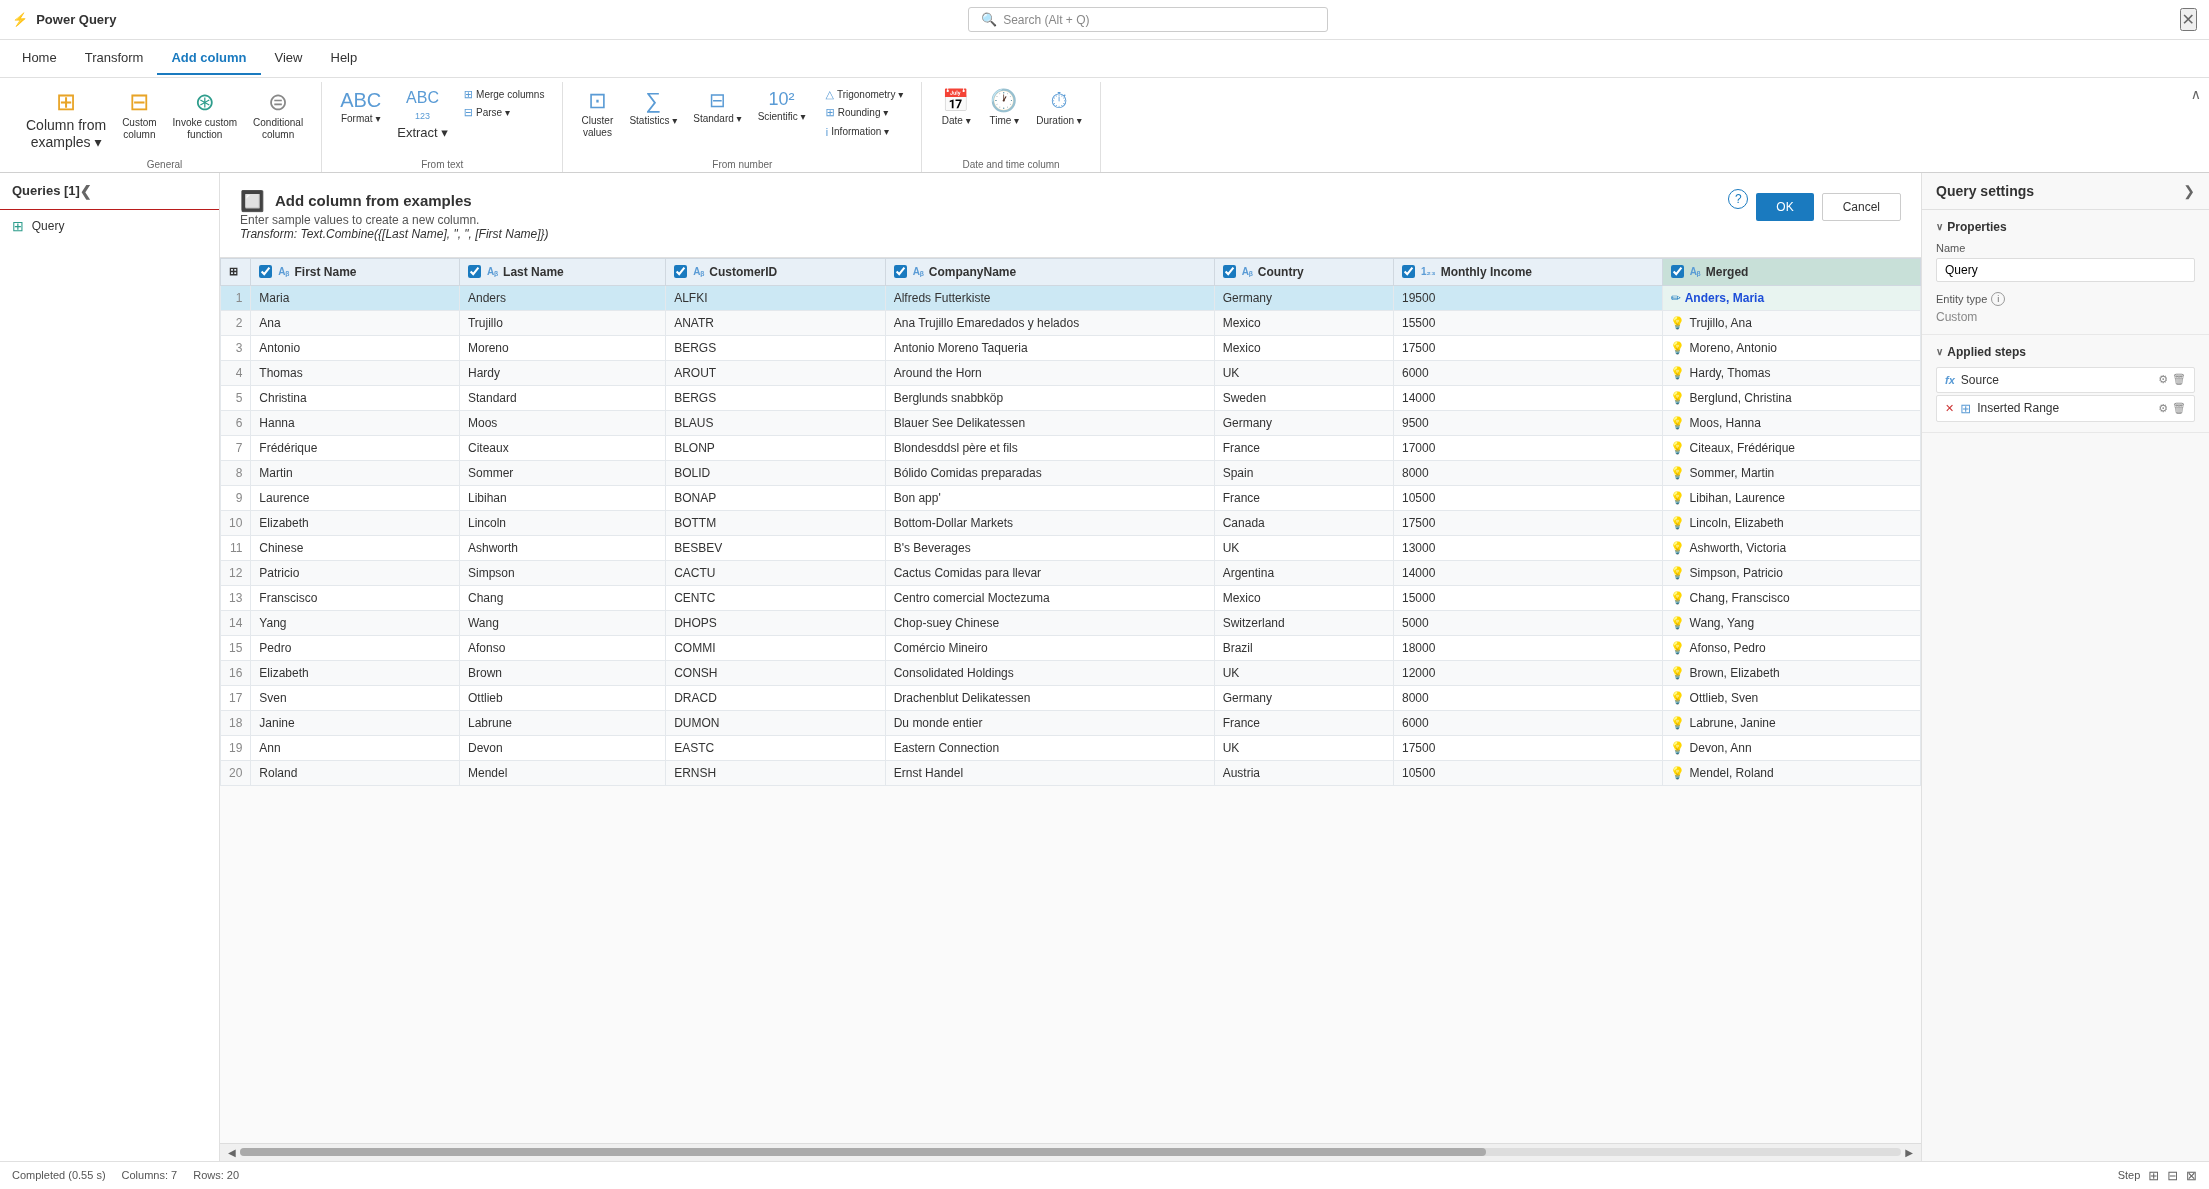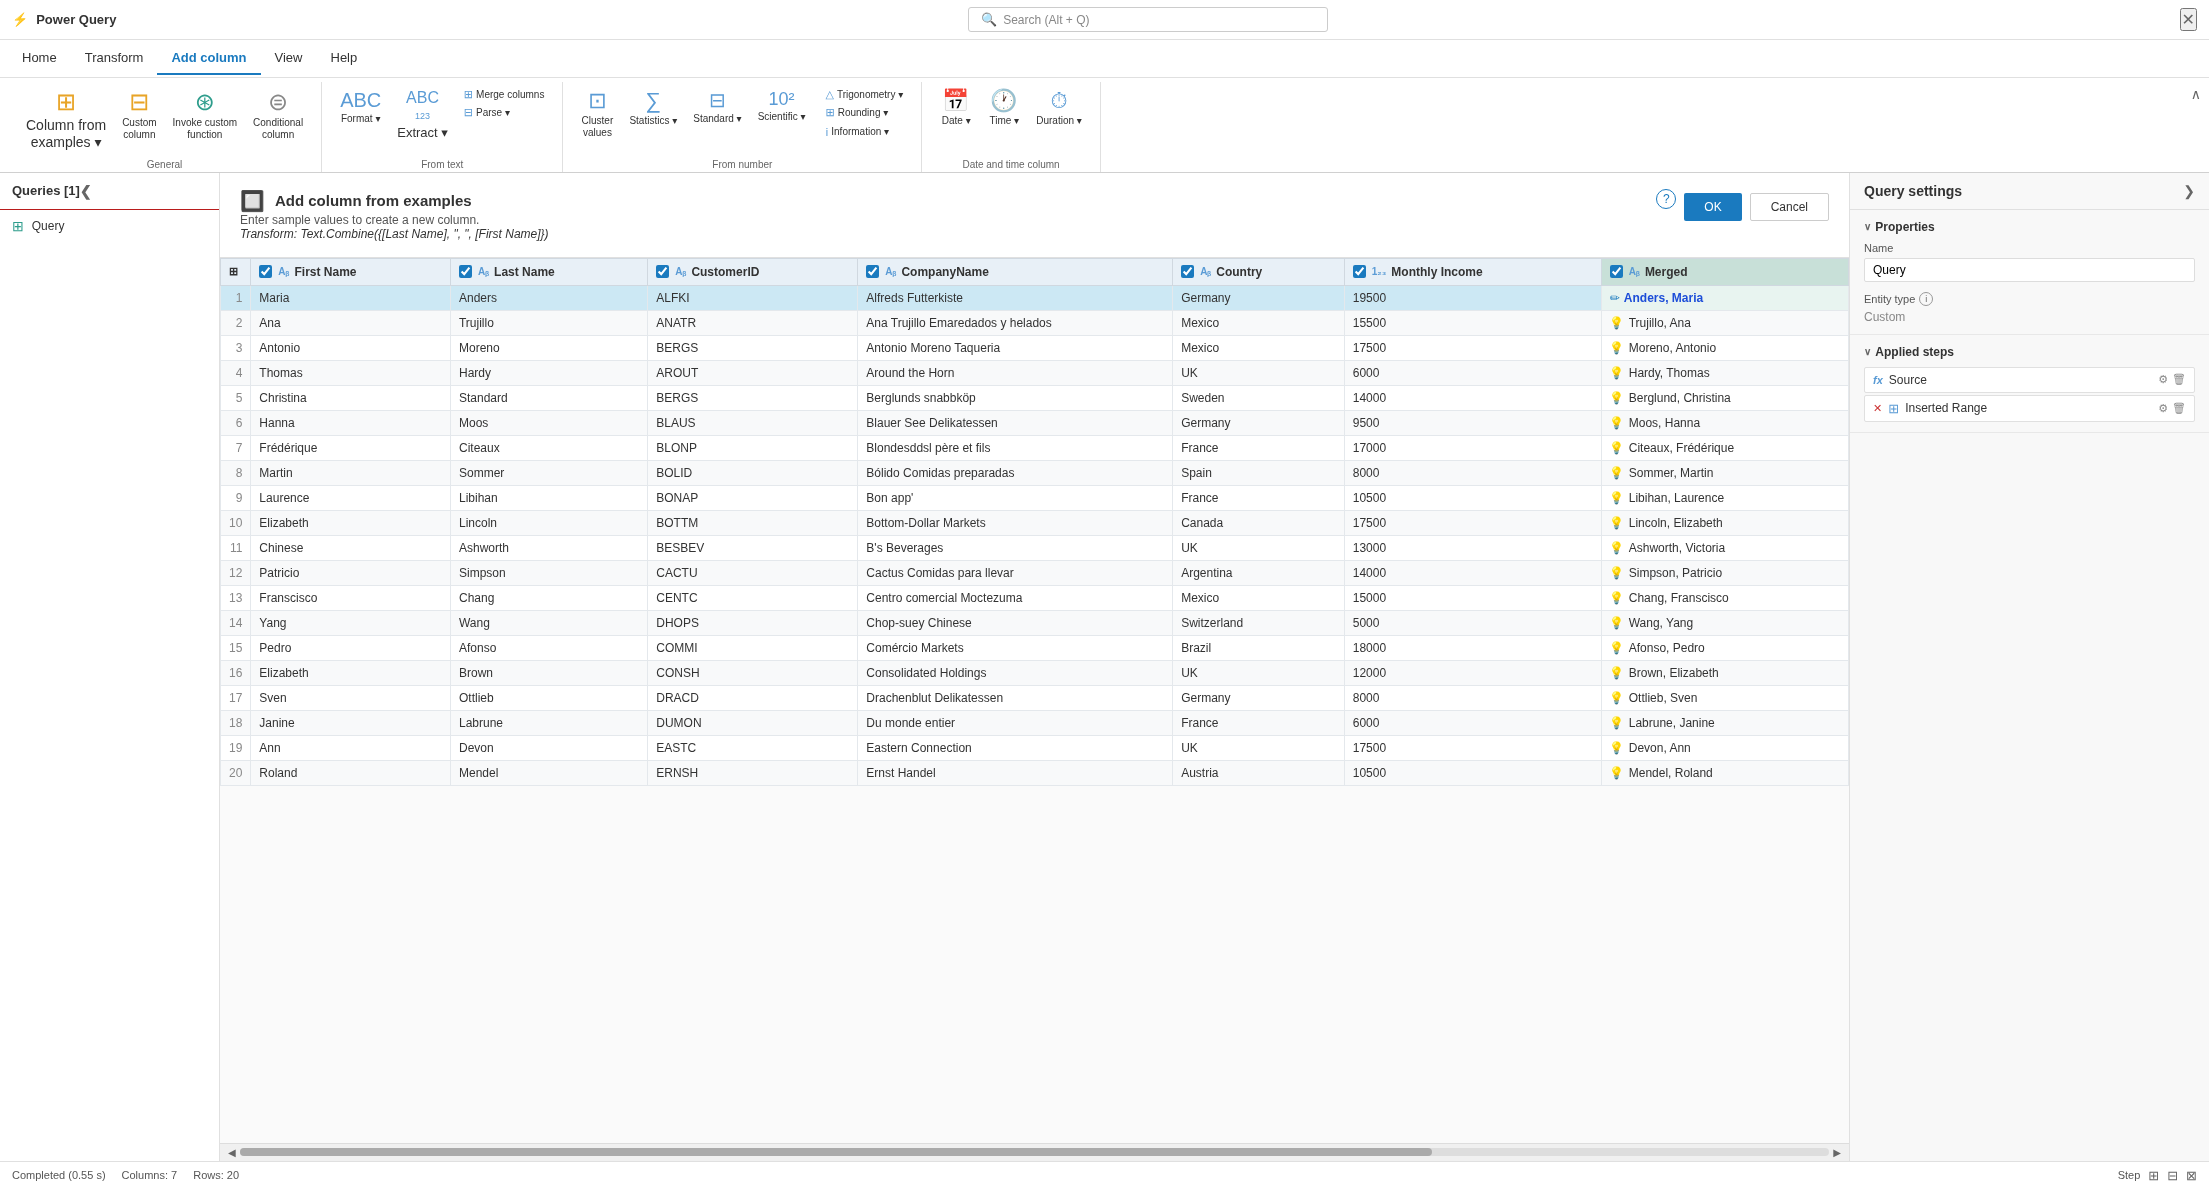--- a/index.html
+++ b/index.html
@@ -152,21 +152,21 @@
     .scrollbar-area {
       height: 18px; background: #f0f0f0; display: flex; align-items: center;
       padding: 0 4px; border-top: 1px solid #ddd;
     }
     .scroll-track { flex: 1; height: 8px; background: #ddd; border-radius: 4px; position: relative; }
     .scroll-thumb { position: absolute; left: 0; top: 0; height: 8px; background: #aaa; border-radius: 4px; width: 75%; }
     .scroll-arrow { font-size: 10px; color: #666; cursor: pointer; padding: 0 4px; }
 
     
     .right-panel {
-      width: 360px; background: #f8f8f8; border-left: 1px solid #e0e0e0;
+      width: 288px; background: #f8f8f8; border-left: 1px solid #e0e0e0;
       display: flex; flex-direction: column;
     }
     .right-panel-header {
       display: flex; align-items: center; justify-content: space-between;
       padding: 10px 14px; border-bottom: 1px solid #e0e0e0;
     }
     .right-panel-title { font-size: 14px; font-weight: 700; }
     .right-panel-collapse { cursor: pointer; font-size: 14px; color: #666; }
     .right-section { padding: 10px 14px; border-bottom: 1px solid #e8e8e8; }
     .right-section-title { font-size: 12px; font-weight: 700; margin-bottom: 8px; display: flex; align-items: center; gap: 4px; }
@@ -629,21 +629,21 @@
                   <span style="font-size: 12px; color: rgb(136, 136, 136);">💡</span>
                   <span>Wang, Yang</span>
                 </div>
               </td>
             </tr>
             <tr>
               <td class="row-num">15</td>
               <td>Pedro</td>
               <td>Afonso</td>
               <td>COMMI</td>
-              <td>Comércio Markets</td>
+              <td>Comércio Mineiro</td>
               <td>Brazil</td>
               <td>18000</td>
               <td>
                 <div class="merged-value">
                   <span style="font-size: 12px; color: rgb(136, 136, 136);">💡</span>
                   <span>Afonso, Pedro</span>
                 </div>
               </td>
             </tr>
             <tr>

